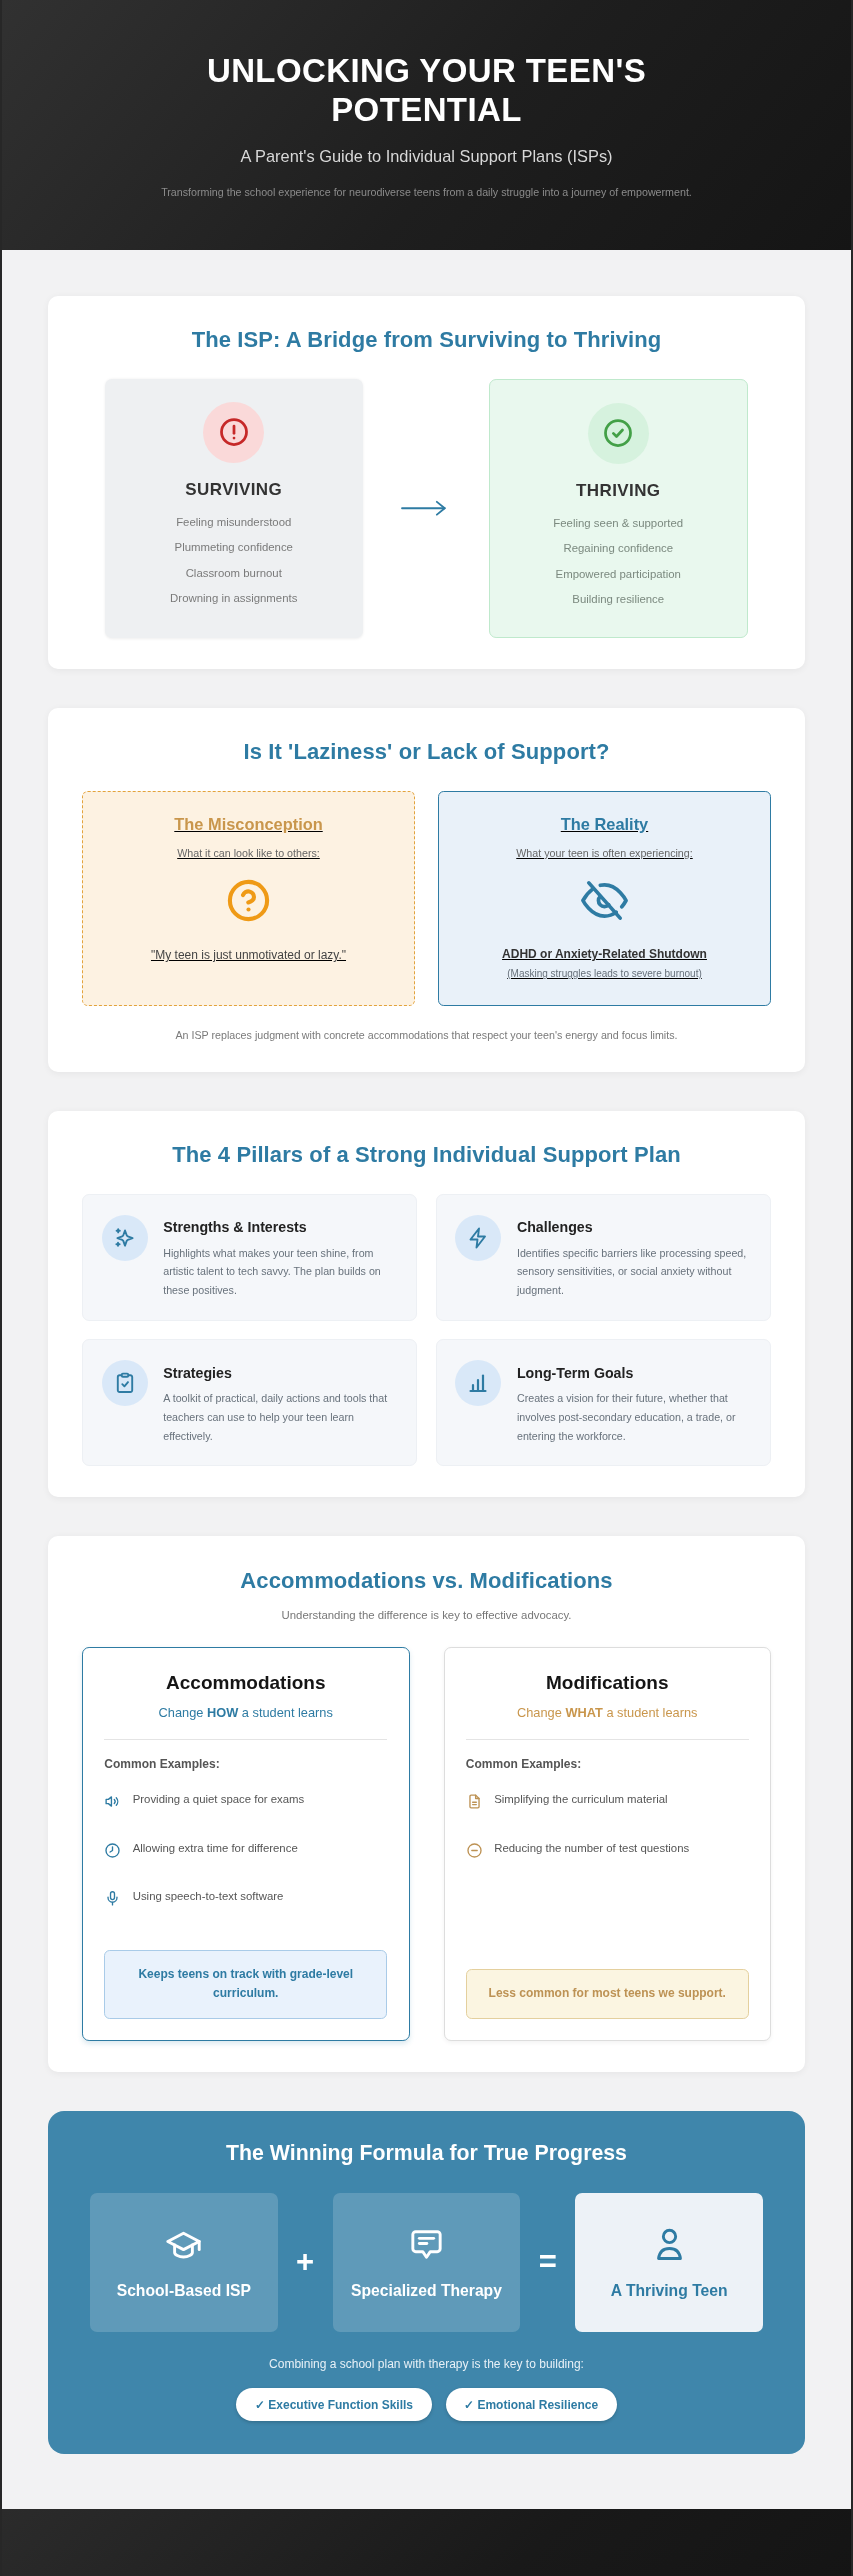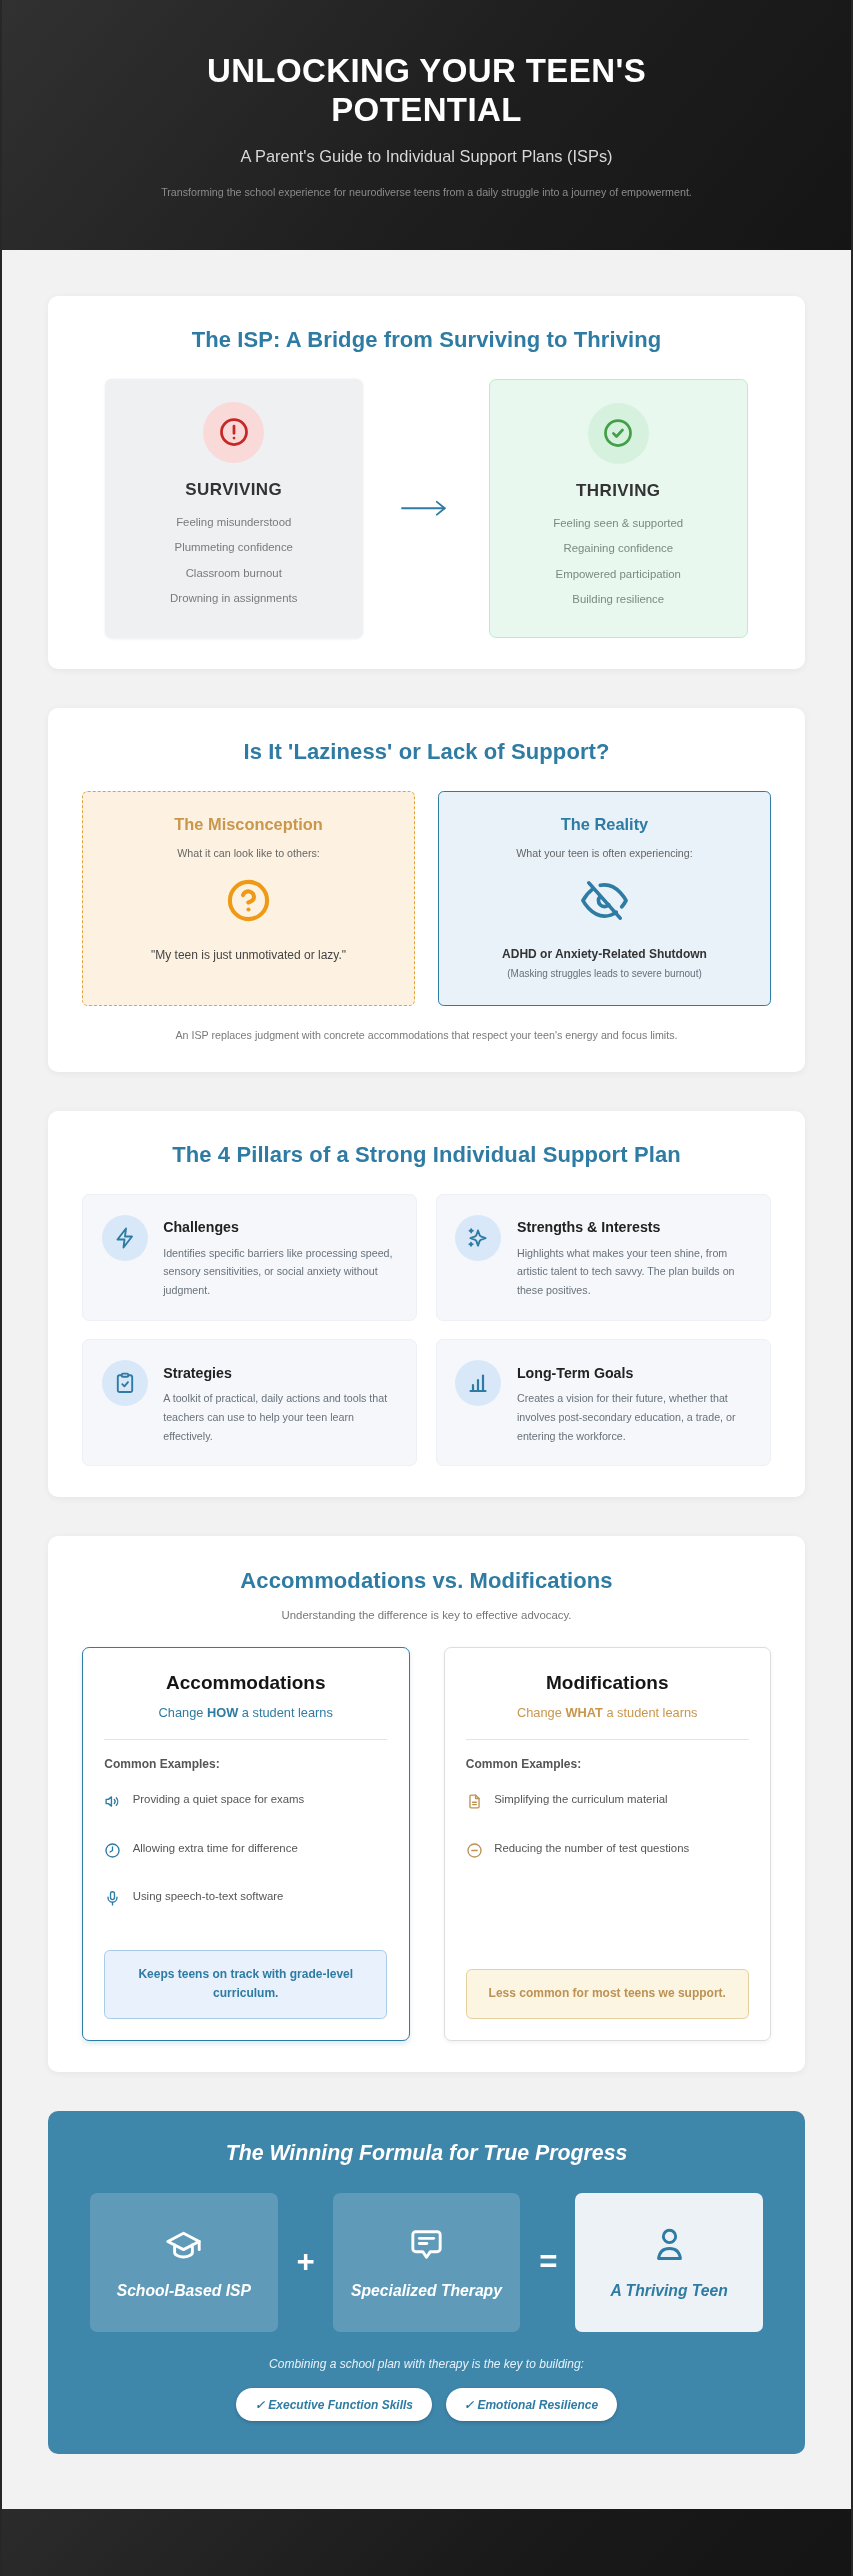--- a/index.html
+++ b/index.html
@@ -27,21 +27,21 @@
   .state-icon-wrap { width:61px; height:61px; border-radius:50%; margin:0 auto 17px;
                      display:flex; align-items:center; justify-content:center; }
   .surviving .state-icon-wrap { background:#fad9d9; color:#c62828; }
   .thriving  .state-icon-wrap { background:#d6f2de; color:#43a047; }
   .state-title { font-size:17px; font-weight:bold; color:#333; letter-spacing:0.4px; margin-bottom:15.7px; }
   .state-item { color:#7a7a7a; font-size:11.4px; margin:13.5px 0; }
   .thriving .state-item { color:#7b897f; }
   .bridge-arrow { flex:0 0 78px; display:flex; align-items:center; justify-content:center; color:#2e7ba3; }
 
   
-  .mis-row { display:flex; gap:23px; }
+  .mis-row { display:flex; gap:23px;text-decoration:underline; }
   .mis-box { flex:1; border-radius:5.7px; padding:23px 18.5px 25.6px; text-align:center; }
   .mis-box.misconception { border:1.4px dashed #e3a33c; background:#fdf2e2; }
   .mis-box.reality { border:1.4px solid #2e7ba3; background:#e9f1f9; }
   .mis-title { font-size:16.4px; font-weight:bold; margin-bottom:12.8px; }
   .misconception .mis-title { color:#c9964c; }
   .reality .mis-title { color:#2e7ba3; }
   .mis-sub { color:#666; font-size:10.7px; margin-bottom:13px; }
   .mis-icon { display:flex; justify-content:center; margin:18.5px 0; }
   .misconception .mis-icon { color:#ef9a16; }
   .reality .mis-icon { color:#2e7ba3; }
@@ -72,21 +72,21 @@
   .am-divider { border:none; border-top:0.7px solid #e4e4e4; margin:18.5px 0 17px; }
   .am-examples { font-weight:bold; color:#555; font-size:12px; margin-bottom:7.1px; }
   .am-item { display:flex; gap:11.4px; color:#555; font-size:11.4px; margin:15.7px 0; }
   .acc .am-item-icon { color:#2e7ba3; display:flex; }
   .mod .am-item-icon { color:#bd9254; display:flex; }
   .am-callout { margin-top:auto; text-align:center; font-weight:bold; border-radius:5.7px; padding:14.2px 17px; font-size:12px; line-height:1.6; }
   .acc .am-callout { background:#e9f2fc; border:0.7px solid #a9cbe8; color:#2e7ba3; margin-top:27px; }
   .mod .am-callout { background:#fbf5e1; border:0.7px solid #e4d09e; color:#bd9254; }
 
   
-  .formula-card { width:757px; margin:0 auto; background:#3f86ab; border-radius:10px; padding:30px 42px 33px;font-style:italic; }
+  .formula-card { width:757px; margin:0 auto; background:#3f86ab; border-radius:16px; padding:30px 42px 33px; }
   .formula-heading { color:#fff; text-align:center; font-size:21.3px; font-weight:bold; margin-bottom:27px; }
   .formula-row { display:flex; align-items:center; justify-content:center; gap:18.5px; }
   .f-box { width:198px; height:139px; border-radius:7.1px; display:flex; flex-direction:column; align-items:center;
            justify-content:center; gap:17px; background:rgba(255,255,255,.17); color:#ffffff; }
   .f-box.result { background:#edf2f7; color:#2e7ba3; }
   .f-label { font-size:15.7px; font-weight:bold; }
   .f-op { color:#fff; font-size:31px; font-weight:bold; }
   .formula-sub { color:#e8f1f7; text-align:center; font-size:12px; margin:25.6px 0 17px; }
   .badges { display:flex; justify-content:center; gap:14px; }
   .badge { background:#fff; color:#2e7ba3; font-weight:bold; font-size:12px; padding:9.2px 18.5px; border-radius:711px;
@@ -188,42 +188,42 @@
       <div class="foot-note">An ISP replaces judgment with concrete accommodations that respect your teen's energy and focus limits.</div>
     </section>
 
     <section class="card">
       <h2 class="section-heading">The 4 Pillars of a Strong Individual Support Plan</h2>
       <div class="pillar-grid">
 
         <div class="pillar">
           <div class="pillar-icon">
             <svg width="24" height="24" viewBox="0 0 24 24" fill="none" stroke="currentColor" stroke-width="1.9" stroke-linecap="round" stroke-linejoin="round">
-              <path d="M13 2.5 4.5 13.5h7l-1 8 8.5-11h-7z"></path>
-            </svg>
-          </div>
-          <div>
-            <div class="pillar-title">Challenges</div>
-            <div class="pillar-body">Identifies specific barriers like processing speed, sensory sensitivities, or social anxiety without judgment.</div>
-          </div>
-        </div>
-
-        <div class="pillar">
-          <div class="pillar-icon">
-            <svg width="24" height="24" viewBox="0 0 24 24" fill="none" stroke="currentColor" stroke-width="1.9" stroke-linecap="round" stroke-linejoin="round">
               <path d="M12 4.5l1.7 4.8a1.8 1.8 0 0 0 1.1 1.1l4.8 1.7-4.8 1.7a1.8 1.8 0 0 0-1.1 1.1L12 19.7l-1.7-4.8a1.8 1.8 0 0 0-1.1-1.1l-4.8-1.7 4.8-1.7a1.8 1.8 0 0 0 1.1-1.1z"></path>
               <path d="M5.2 3.2v3.2"></path>
                 <path d="M3.6 4.8h3.2"></path>
               <path d="M5 16.6v3.2"></path>
                 <path d="M3.4 18.2h3.2"></path>
             </svg>
           </div>
           <div>
             <div class="pillar-title">Strengths &amp; Interests</div>
             <div class="pillar-body">Highlights what makes your teen shine, from artistic talent to tech savvy. The plan builds on these positives.</div>
+          </div>
+        </div>
+
+        <div class="pillar">
+          <div class="pillar-icon">
+            <svg width="24" height="24" viewBox="0 0 24 24" fill="none" stroke="currentColor" stroke-width="1.9" stroke-linecap="round" stroke-linejoin="round">
+              <path d="M13 2.5 4.5 13.5h7l-1 8 8.5-11h-7z"></path>
+            </svg>
+          </div>
+          <div>
+            <div class="pillar-title">Challenges</div>
+            <div class="pillar-body">Identifies specific barriers like processing speed, sensory sensitivities, or social anxiety without judgment.</div>
           </div>
         </div>
 
         <div class="pillar">
           <div class="pillar-icon">
             <svg width="24" height="24" viewBox="0 0 24 24" fill="none" stroke="currentColor" stroke-width="1.9" stroke-linecap="round" stroke-linejoin="round">
               <path d="M16 4.2h1.4A1.8 1.8 0 0 1 19.2 6v13.2a1.8 1.8 0 0 1-1.8 1.8H6.6a1.8 1.8 0 0 1-1.8-1.8V6a1.8 1.8 0 0 1 1.8-1.8H8"></path>
               <rect x="8.8" y="2.6" width="6.4" height="3.2" rx="1"></rect>
               <path d="M9.3 13.2l2.1 2.1 3.6-4.2"></path>
             </svg>

